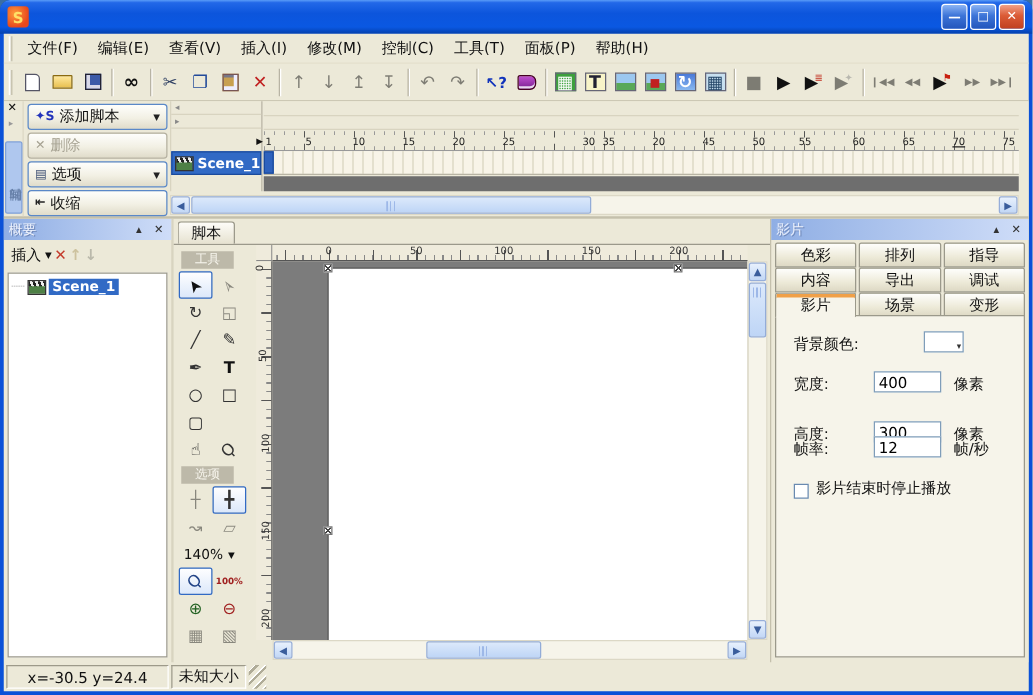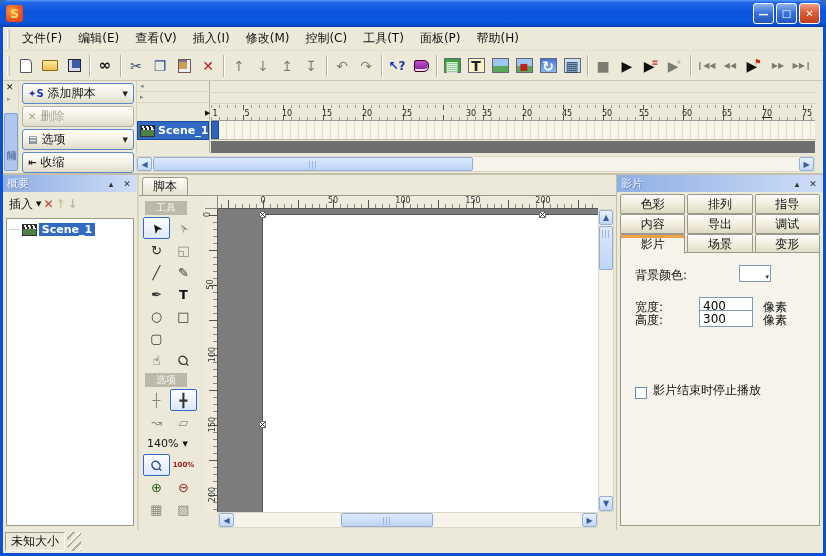--- a/index.html
+++ b/index.html
@@ -140,21 +140,21 @@
 .hscroll .sb-btn.r{right:0}
 .hscroll .sb-thumb{left:122px;width:92px}
 
 .movie{flex:0 0 207px;position:relative;background:#ECE9D8;border-left:1px solid #C4C0AC}
 .mvtabs{position:absolute;top:19px;left:3px;right:3px;display:grid;grid-template-columns:repeat(3,1fr);gap:0 2px}
 .mtab{height:20px;border:1px solid #9B998B;border-radius:2px 2px 0 0;display:flex;align-items:center;justify-content:center;font-size:12px;
  background:linear-gradient(180deg,#FEFEFC,#EDEAD8 60%,#DDD8C4)}
 .mtab.active{background:#F6F4EA;box-shadow:inset 0 3px 0 #F0A048;border-bottom-color:#F6F4EA;z-index:2}
 .mvcontent{position:absolute;top:78px;left:3px;right:3px;bottom:4px;background:#F6F4EA;border:1px solid #9B998B;margin-top:-1px}
 .fld{position:absolute;left:14px;right:6px;height:20px;display:flex;align-items:flex-end;font-size:12px}
-.f-bg{top:11px}.f-w{top:43px}.f-h{top:56px}.f-r{top:95px}.f-chk{top:126px}
+.f-bg{top:11px}.f-w{top:43px}.f-h{top:83px}.f-r{top:95px}.f-chk{top:126px}
 .swatch{position:absolute;left:104px;top:1px;width:32px;height:17px;background:#FFF;border:1px solid #7F9DB9}
 .sw-arrow{position:absolute;right:1px;bottom:0;font-size:7px;color:#333}
 .finput{position:absolute;left:64px;top:1px;width:54px;height:17px;border:1px solid #7F9DB9;font-size:12px;padding:0 3px;font-family:inherit;background:#FFF}
 .funit{position:absolute;left:128px}
 .chk{width:12px;height:12px;background:#FFF;border:1px solid #6A8AB0;flex:0 0 auto}
 .chklabel{margin-left:6px}
 
 .statusbar{flex:0 0 22px;display:flex;gap:2px;padding:2px}
 .seg{border:1px solid;border-color:#9D9A8A #FFF #FFF #9D9A8A;padding:0 5px;display:flex;align-items:center;font-size:12px;background:#ECE9D8}
 .s1{flex:1}.s2{flex:0 0 130px;justify-content:center}.s3{flex:0 0 60px;justify-content:center}
@@ -548,28 +548,34 @@
           <div class="fld f-w">
             <span>宽度:</span>
             <input class="finput" value="400" style="">
             <span class="funit">像素</span>
           </div>
           <div class="fld f-h">
             <span>高度:</span>
             <input class="finput" value="300" style="">
             <span class="funit">像素</span>
           </div>
+          <div class="fld f-r">
+            <span>帧率:</span>
+            <input class="finput" value="12" style="">
+            <span class="funit">帧/秒</span>
+          </div>
           <div class="fld f-chk">
             <span class="chk"></span>
             <span class="chklabel">影片结束时停止播放</span>
           </div>
         </div>
       </div>
 
     </div>
 
     <div class="statusbar">
+      <span class="seg s2">x=-30.5 y=24.4</span>
       <span class="seg s3">未知大小</span>
       <span class="sgrip"></span>
     </div>
 
   </div>
 </div>
 
 </body></html>

